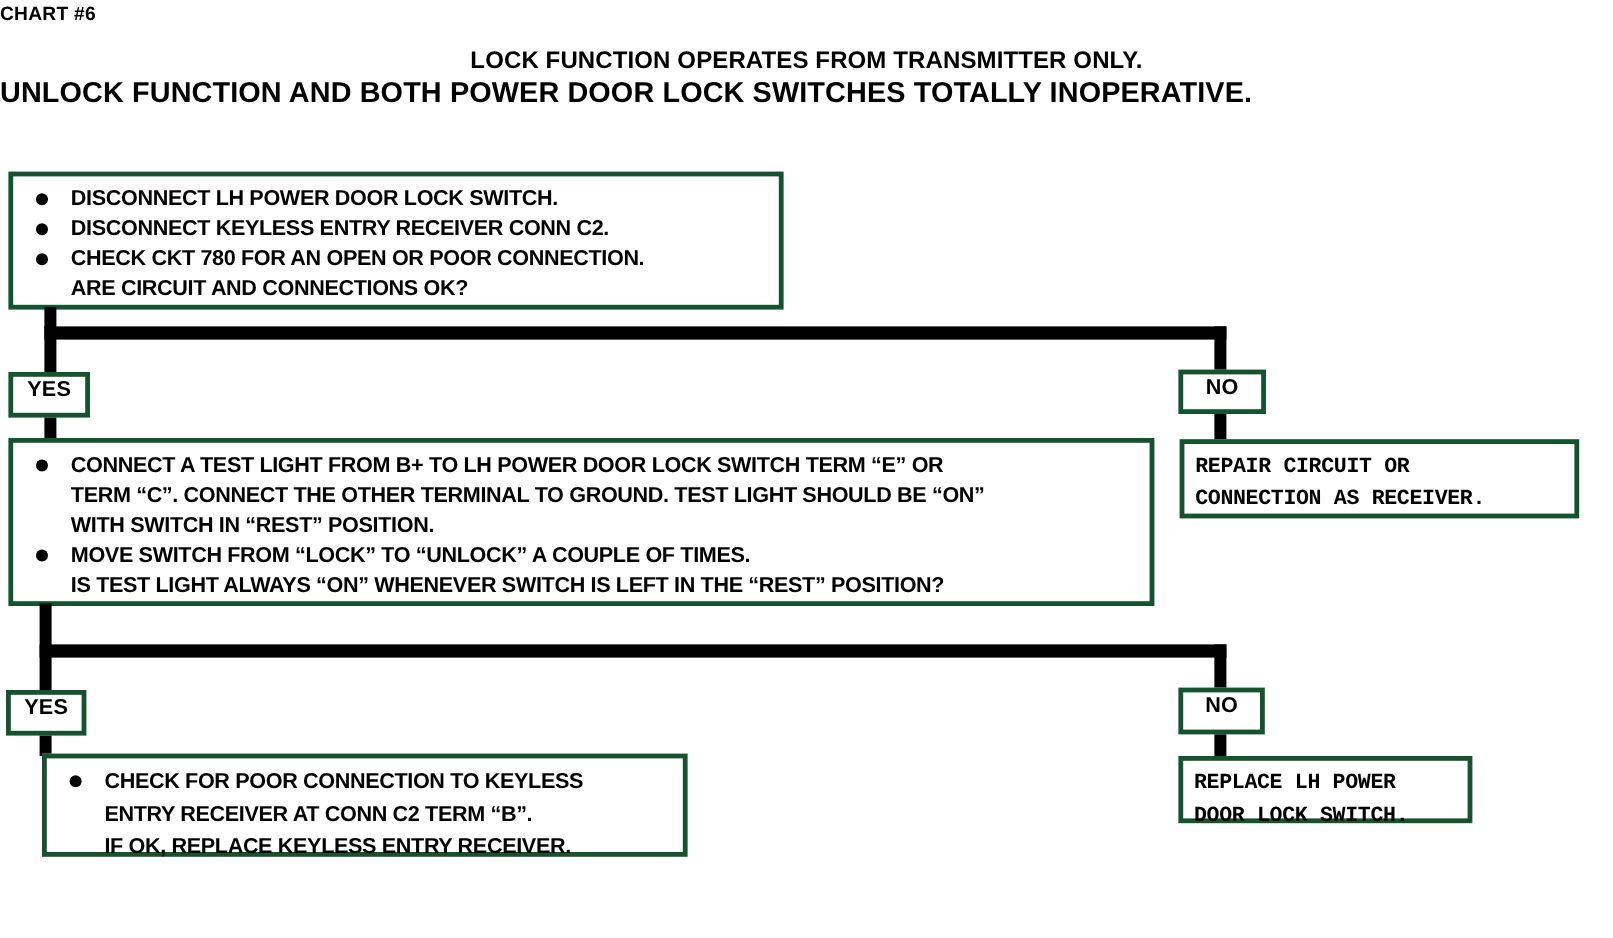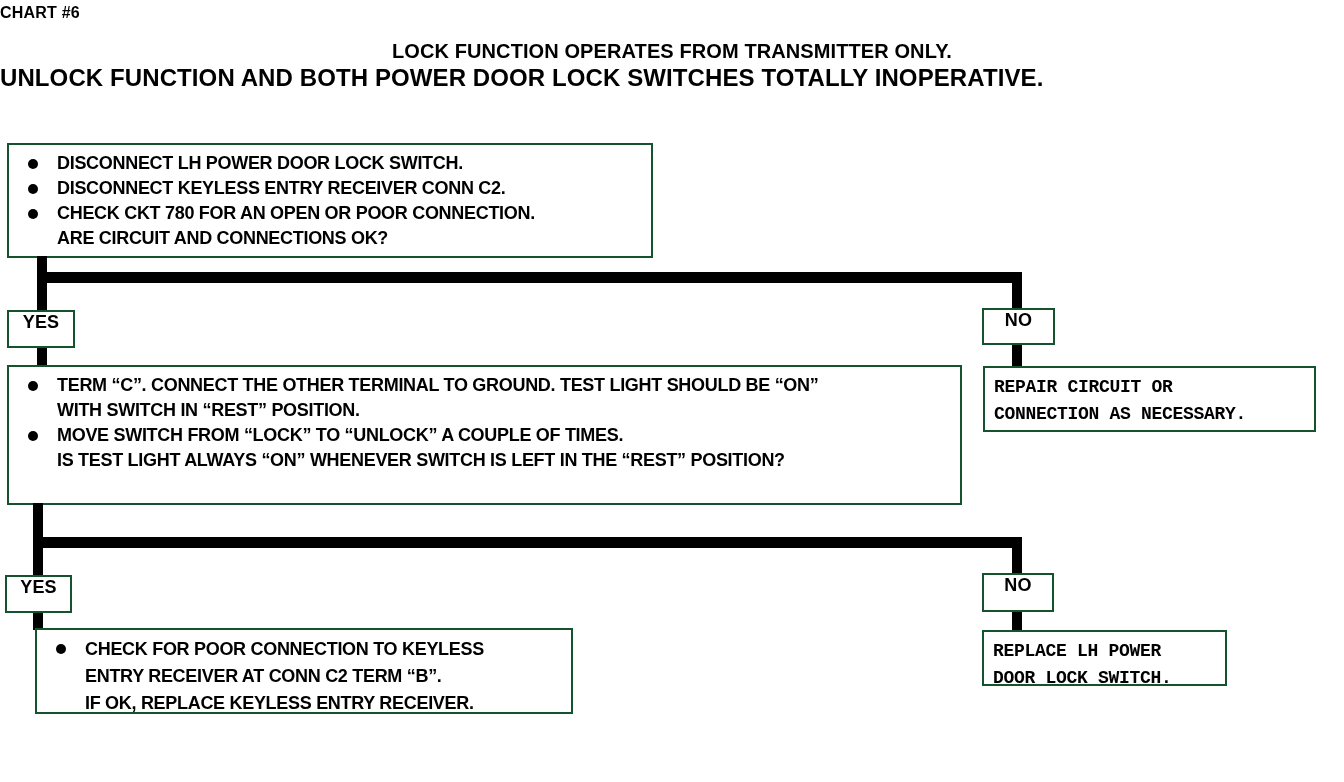--- a/index.html
+++ b/index.html
@@ -33,21 +33,21 @@
   }
   .subtitle2 {
     top: 64px; left: 0; right: 0;
     text-align: left;
     font-size: 24px;
     letter-spacing: 0.1px;
   }
 
   
   .node {
-    border: 2px solid #14532d;
+    border: 4px solid #14532d;
     background: #fff;
     box-sizing: border-box;
   }
   .bullet-box {
     font-size: 18px;
     letter-spacing: -0.3px;
     padding-top: 6px;
   }
   .bline {
     position: relative;
@@ -128,39 +128,40 @@
   <div class="abs conn" style="left:37px; top:348px; width:10px; height:19px;"></div>
 
   <div class="abs node label-box" style="left:982px; top:308px; width:73px; height:37px;">
     <span>NO</span>
   </div>
   <div class="abs conn" style="left:1012px; top:345px; width:10px; height:23px;"></div>
 
   <div class="abs node bullet-box" style="left:7px; top:365px; width:955px; height:140px;">
     <div class="bline">
       <span class="dot"></span>
+      <span>CONNECT A TEST LIGHT FROM B+ TO LH POWER DOOR LOCK SWITCH TERM “E” OR</span>
     </div>
     <div class="bline">
       <span>TERM “C”. CONNECT THE OTHER TERMINAL TO GROUND. TEST LIGHT SHOULD BE “ON”</span>
     </div>
     <div class="bline">
       <span>WITH SWITCH IN “REST” POSITION.</span>
     </div>
     <div class="bline">
       <span class="dot"></span>
       <span>MOVE SWITCH FROM “LOCK” TO “UNLOCK” A COUPLE OF TIMES.</span>
     </div>
     <div class="bline">
       <span>IS TEST LIGHT ALWAYS “ON” WHENEVER SWITCH IS LEFT IN THE “REST” POSITION?</span>
     </div>
   </div>
 
   <div class="abs node action-box" style="left:983px; top:366px; width:333px; height:66px;">
     <div>REPAIR CIRCUIT OR</div>
-    <div>CONNECTION AS NECESSARY.</div>
+    <div>CONNECTION AS RECEIVER.</div>
   </div>
 
   <div class="abs conn" style="left:33px; top:503px; width:10px; height:74px;"></div>
   <div class="abs conn" style="left:33px; top:537px; width:989px; height:11px;"></div>
   <div class="abs conn" style="left:1012px; top:537px; width:10px; height:38px;"></div>
 
   <div class="abs node label-box" style="left:5px; top:575px; width:67px; height:38px;">
     <span>YES</span>
   </div>
   <div class="abs conn" style="left:33px; top:613px; width:10px; height:17px;"></div>

